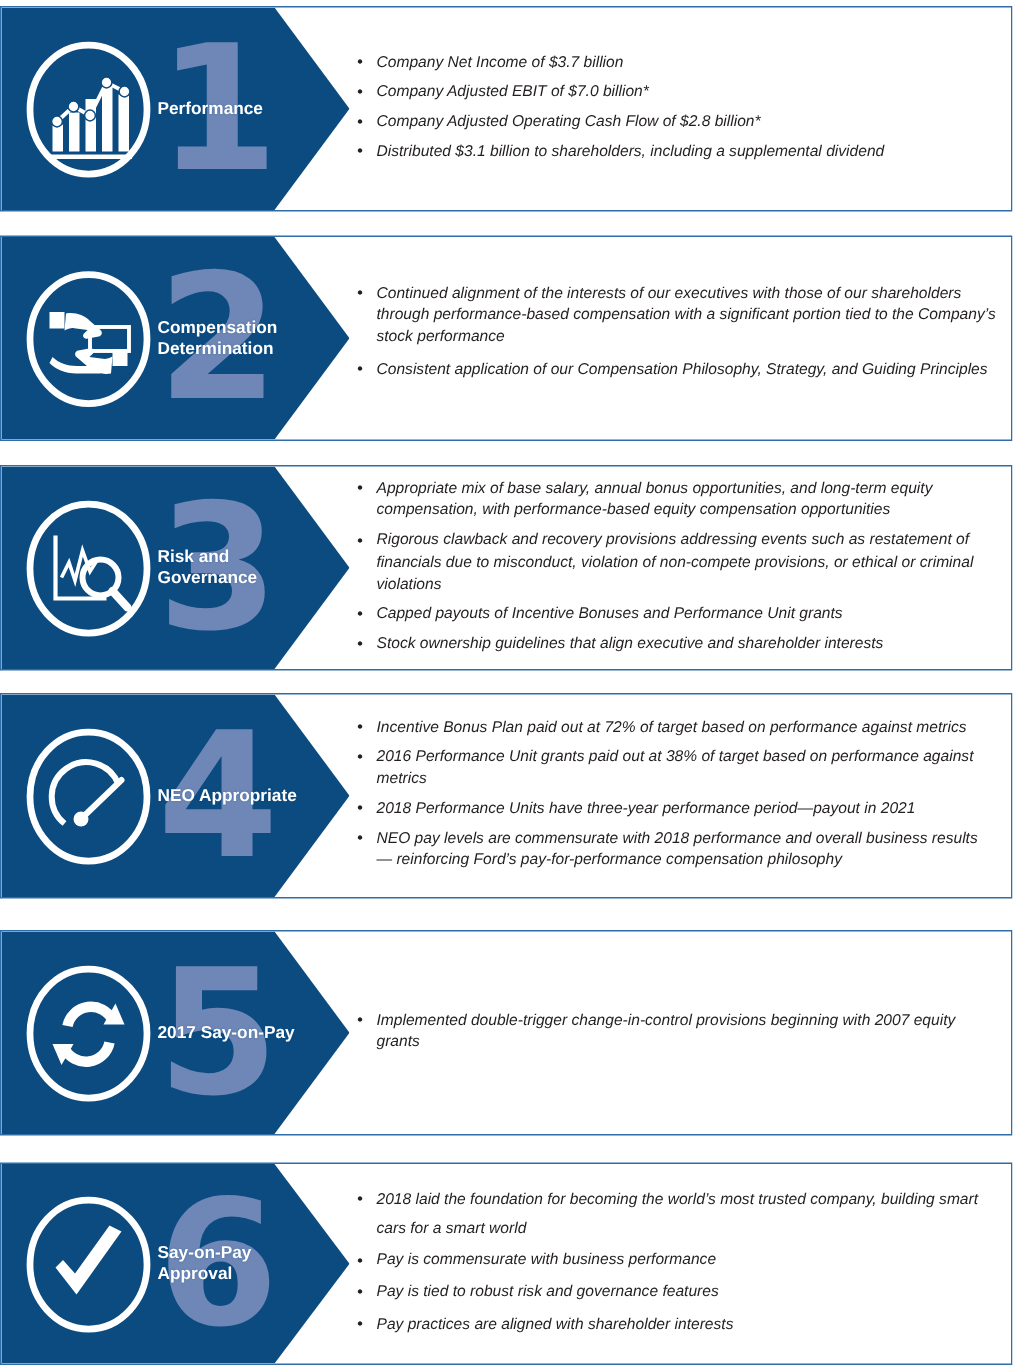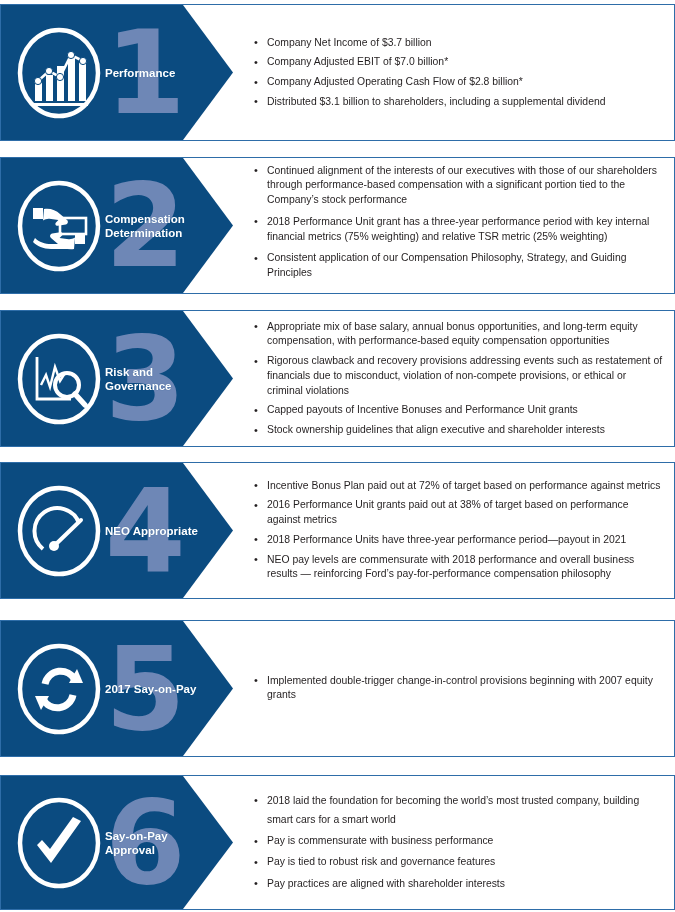--- a/index.html
+++ b/index.html
@@ -73,25 +73,26 @@
     top: 50%;
     transform: translateY(-50%);
     width: 88px;
     height: 96px;
     z-index: 3;
   }
   .icon-wrap svg { display:block; width: 88px; height: 96px; }
 
   .bullets {
     position: absolute;
-    left: 252px;
+    left: 236px;
     right: 10px;
     top: 50%;
     transform: translateY(-50%);
     z-index: 1;
+    font-style: italic;
   }
   .bullets ul { list-style: none; }
   .bullets li {
     position: relative;
     padding-left: 14px;
     font-size: 10.4px;
     line-height: 1.42;
     color: #231F20;
     margin-bottom: 5px;
   }
@@ -157,21 +158,20 @@
         <path d="M60 55 h10 v11 h-10 z" fill="#fff"></path>
         <path d="M59 57 c-6,1 -12,-1 -16,-5 l-7,-6 c-1.6,-1.4 -1,-4 1.2,-4.4 l8,-1.4 c2,-0.3 3.2,2 1.8,3.4 l-2.4,2.4 9,1.2 c2,0.3 4.4,-0.6 6.4,-1.6 z" fill="#fff" transform="translate(0,14)"></path>
         <path d="M20 60 c4,4 10,6 16,6 h16 v5 h-16 c-8,0 -14,-3 -18,-7 z" fill="#fff"></path>
       </svg>
     </div>
     <div class="big-number">2</div>
     <div class="sec-label">Compensation Determination</div>
     <div class="bullets loose">
       <ul>
         <li>Continued alignment of the interests of our executives with those of our shareholders through performance-based compensation with a significant portion tied to the Company’s stock performance</li>
-        <li>2018 Performance Unit grant has a three-year performance period with key internal financial metrics (75% weighting) and relative TSR metric (25% weighting)</li>
         <li>Consistent application of our Compensation Philosophy, Strategy, and Guiding Principles</li>
       </ul>
     </div>
   </div>
 
   <div class="panel" style="top:310px; height:137px;">
     <div class="arrow-block"></div>
     <div class="icon-wrap">
       <svg viewBox="0 0 88 96">
         <ellipse cx="44" cy="48" rx="39" ry="43" fill="none" stroke="#fff" stroke-width="4.5"></ellipse>

